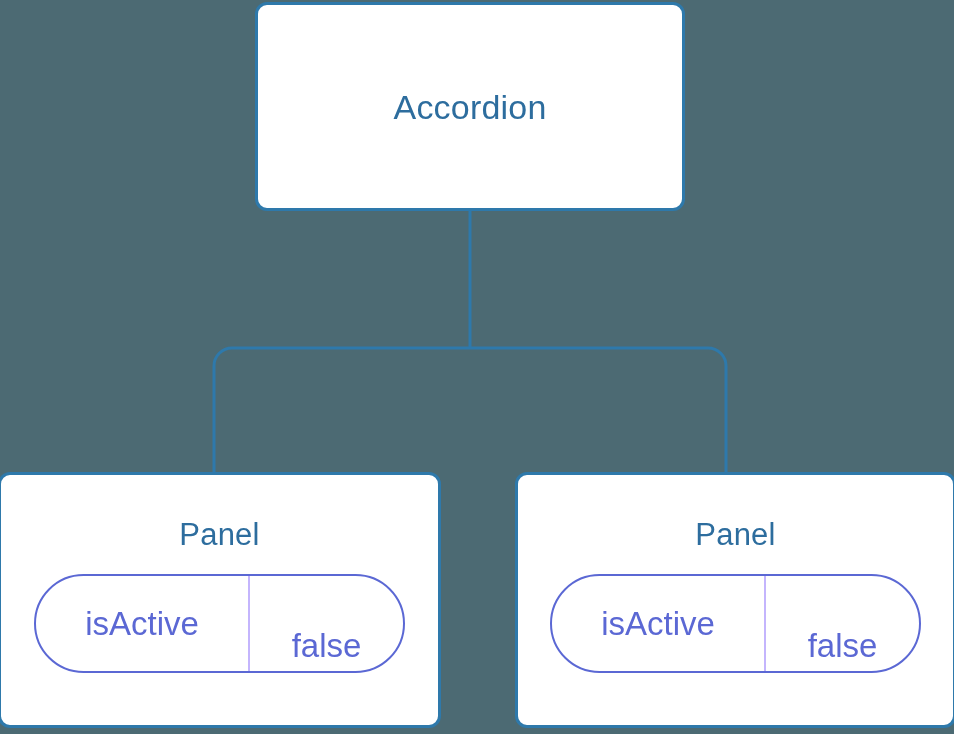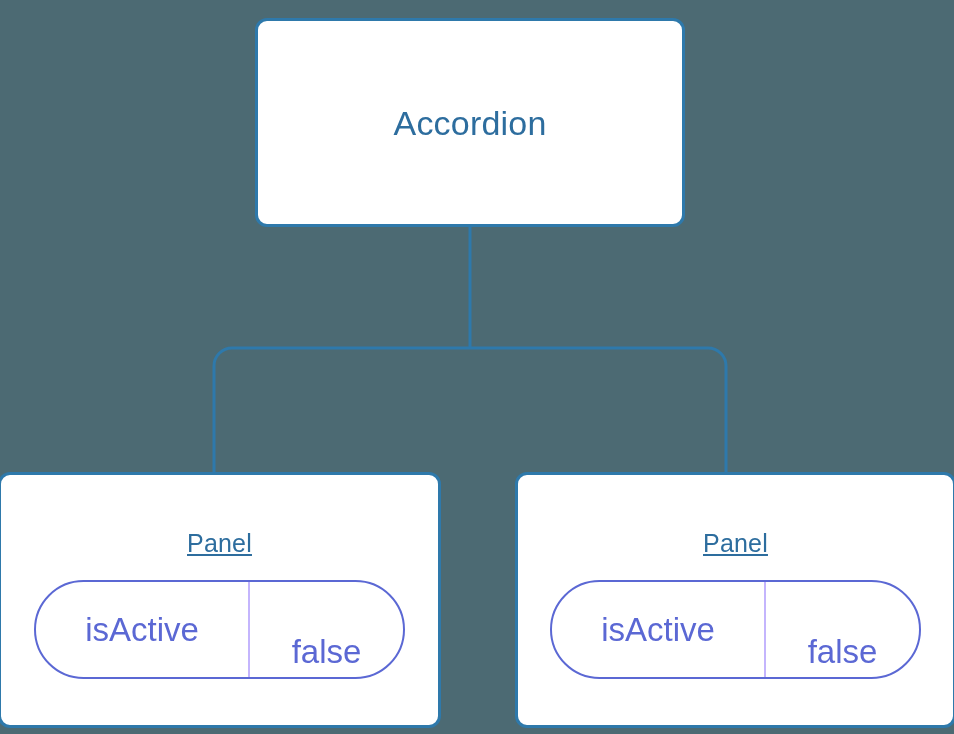--- a/index.html
+++ b/index.html
@@ -44,44 +44,43 @@
     color: #2d6d9e;
     font-size: 34px;
     line-height: 1;
     letter-spacing: 0.2px;
     white-space: nowrap;
   }
 
   
   #node-accordion {
     left: 255px;
-    top: 18px;
+    top: 2px;
     width: 430px;
     height: 209px;
     justify-content: center;
   }
 
   
   .panel-node {
     top: 472px;
     height: 256px;
     justify-content: flex-start;
   }
   #node-panel-0 {
     left: -2px;
     width: 443px;
   }
   #node-panel-1 {
     left: 515px;
     width: 441px;
   }
   .panel-node .node-title {
-    margin-top: 56px;
-    font-size: 25px;
-    text-decoration: underline;
+    margin-top: 44px;
+    font-size: 31px;
   }
 
   
   .state-pill {
     margin-top: 24px;
     display: flex;
     align-items: stretch;
     border: 2px solid #5b68d4;
     border-radius: 52px;
     height: 99px;

